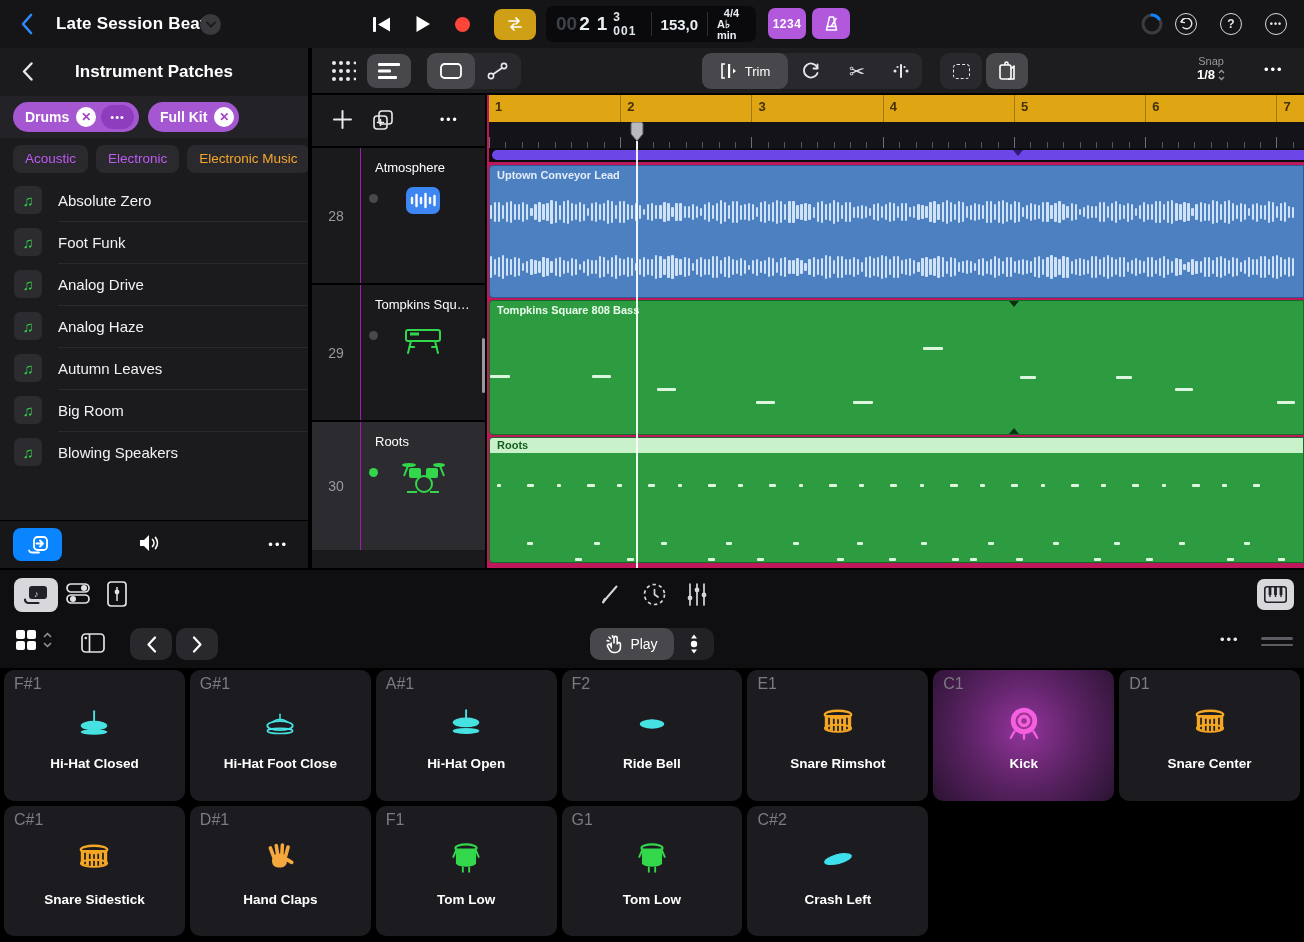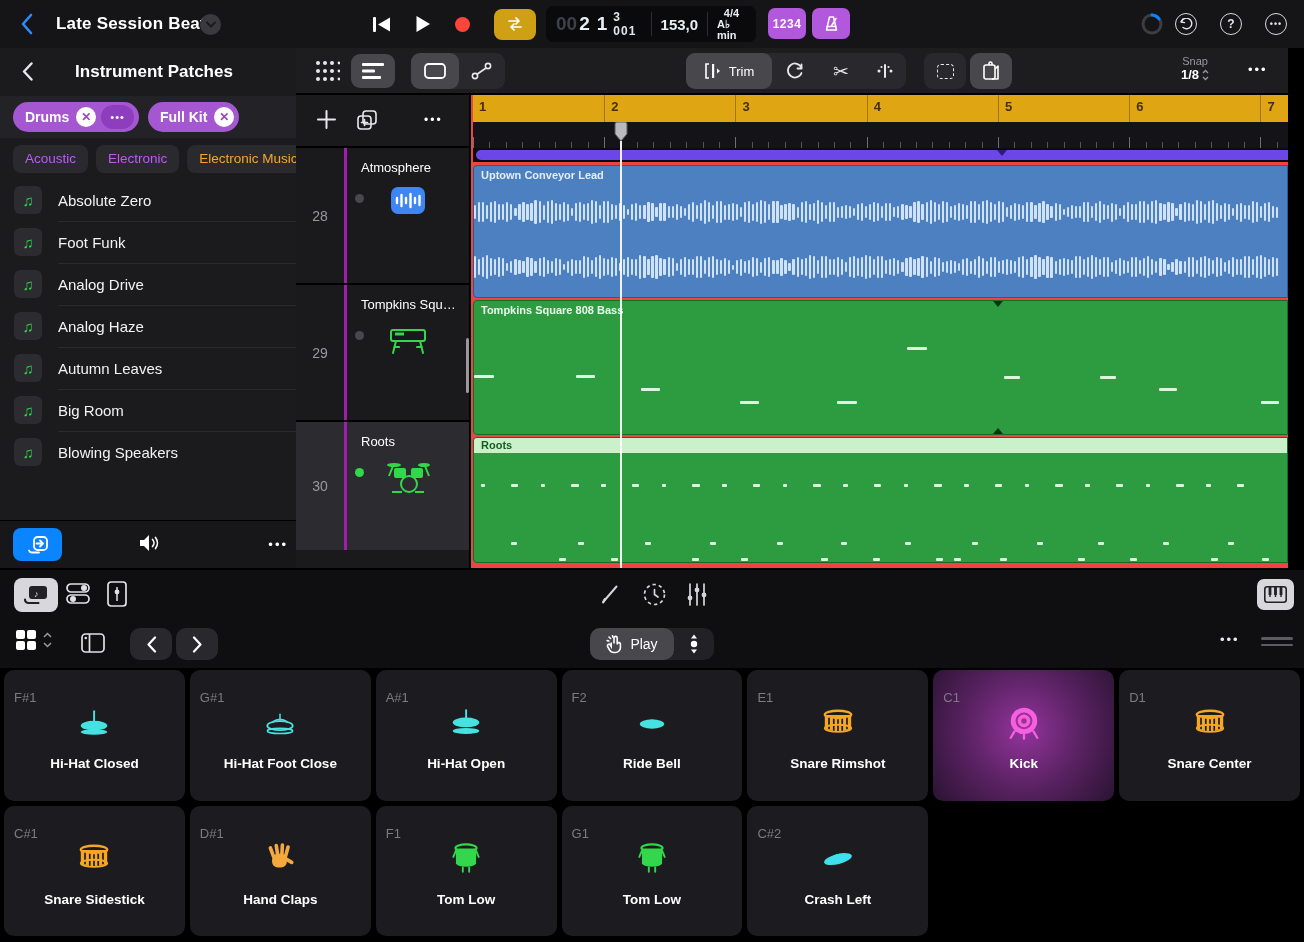--- a/index.html
+++ b/index.html
@@ -54,33 +54,33 @@
   .patch-row { height:42px; display:flex; align-items:center; padding-left:14px; gap:16px; position:relative; }
   .patch-row + .patch-row::before { content:""; position:absolute; left:58px; right:0; top:0; height:1px; background:#2a2a2d; }
   .patch-icon { width:28px; height:28px; background:#2c2c30; border-radius:6px; display:flex; align-items:center; justify-content:center; color:#32d74b; font-size:15px; }
   .patch-name { color:#f2f2f4; font-size:15px; }
   #br-bottom { position:absolute; left:0; bottom:0; width:100%; height:48px; background:#17171a; border-top:1px solid #000; display:flex; align-items:center; }
   #load-btn { position:absolute; left:13px; width:49px; height:33px; background:#0a84ff; border-radius:8px; display:flex; align-items:center; justify-content:center; }
   #spk-icon { position:absolute; left:138px; }
   #br-more { position:absolute; right:20px; color:#fff; font-size:13px; letter-spacing:2px; }
 
   
-  #tracks { position:absolute; left:296px; top:48px; width:992px; height:520px; background:#ef4444; }
+  #tracks { position:absolute; left:312px; top:48px; width:992px; height:520px; background:#be185d; }
   #trk-toolbar { position:absolute; left:0; top:0; width:100%; height:47px; background:#1d1d20; border-bottom:2px solid #000; }
   .tt-abs { position:absolute; display:flex; align-items:center; justify-content:center; }
   .tt-seg-group { background:#29292d; border-radius:9px; height:36px; top:5px; }
   .tt-selected { background:#47474c; border-radius:9px; }
   .tool-label { color:#fff; font-size:13px; margin-left:7px; }
   .snap-block { color:#98989d; font-size:11px; text-align:center; line-height:13px; }
   .snap-val { color:#fff; font-size:13px; font-weight:600; }
   #trk-head { position:absolute; left:0; top:47px; width:175px; height:473px; background:#1a1a1d; border-right:2px solid #000; }
   #add-bar { position:relative; height:53px; border-bottom:2px solid #000; }
   .trk-row { position:relative; display:flex; border-bottom:2px solid #000; }
   .trk-num { width:48px; display:flex; align-items:center; justify-content:center; color:#98989d; font-size:14px; }
-  .trk-body { flex:1; position:relative; border-left:3px solid #a21caf;text-align:center; }
+  .trk-body { flex:1; position:relative; border-left:1px solid #a21caf;text-align:center; }
   .trk-name { position:absolute; left:14px; top:12px; color:#fff; font-size:13px; white-space:nowrap; overflow:hidden; max-width:105px; }
   .trk-icon { position:absolute; left:50%; top:38px; transform:translateX(-50%); }
   .rec-dot { position:absolute; left:8px; top:46px; width:9px; height:9px; border-radius:50%; background:#48484d; }
   .trk-row.selected { background:#2c2c30; }
   .trk-row.selected .rec-dot { background:#32d74b; }
 
   #ruler { position:absolute; left:177px; top:47px; width:815px; height:53px; }
   #ruler-bars { position:absolute; left:0; top:0; width:100%; height:27px; background:#dfa513; display:flex; }
   .rbar { height:100%; border-left:1px solid rgba(0,0,0,.28); color:#42310a; font-size:13px; font-weight:600; padding:4px 0 0 6px; }
   .rbar:first-child { border-left:none; }
@@ -129,21 +129,21 @@
   #play-group { position:absolute; left:590px; top:8px; height:32px; background:#222226; border-radius:10px; display:flex; }
   #play-seg { width:84px; background:#47474c; border-radius:10px; display:flex; align-items:center; justify-content:center; gap:7px; color:#fff; font-size:14px; }
   #vel-seg { width:40px; display:flex; align-items:center; justify-content:center; }
   #pad-more { position:absolute; left:1220px; top:12px; color:#e8e8ec; font-size:13px; letter-spacing:2px; }
   #pad-handle { position:absolute; left:1261px; top:17px; display:flex; flex-direction:column; gap:4px; }
   #pad-handle i { width:32px; height:2.5px; background:#5c5c62; border-radius:2px; }
 
   
   #pads { position:absolute; left:0; top:668px; width:1304px; height:274px; display:grid; grid-template-columns:repeat(7,1fr); grid-template-rows:1fr 1fr; gap:5px; padding:2px 4px 6px 4px; }
   .pad { position:relative; background:#1c1c20; border-radius:10px; }
-  .pad .pnote { position:absolute; left:10px; top:20px; color:#7b7b81; font-size:13px; }
+  .pad .pnote { position:absolute; left:10px; top:5px; color:#7b7b81; font-size:16px; }
   .pad .picon { position:absolute; left:50%; top:42%; transform:translate(-50%,-50%); }
   .pad .pname { position:absolute; left:0; top:66%; width:100%; text-align:center; color:#fff; font-size:13.5px; font-weight:600; }
   .pad.glow-teal { background:radial-gradient(circle at 50% 46%, #2c747c 0%, #1c4449 46%, #101b1e 100%); }
   .pad.glow-magenta { background:radial-gradient(circle at 50% 46%, #93349c 0%, #5a2263 50%, #2a1331 100%); }
 </style>
 </head>
 <body>
 
 <div id="app">
 

